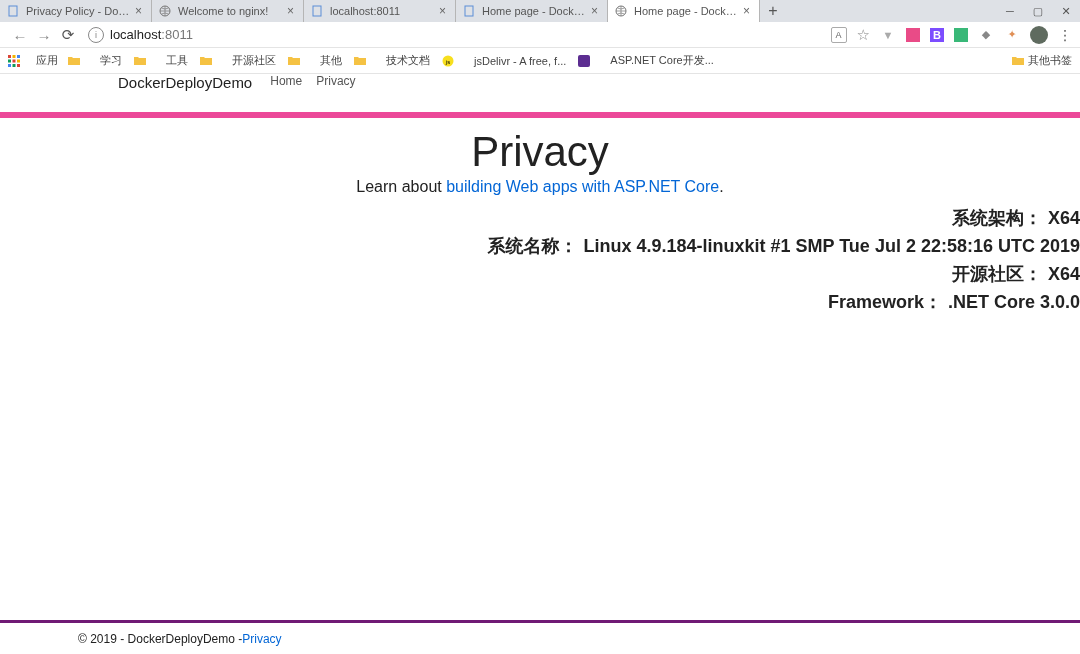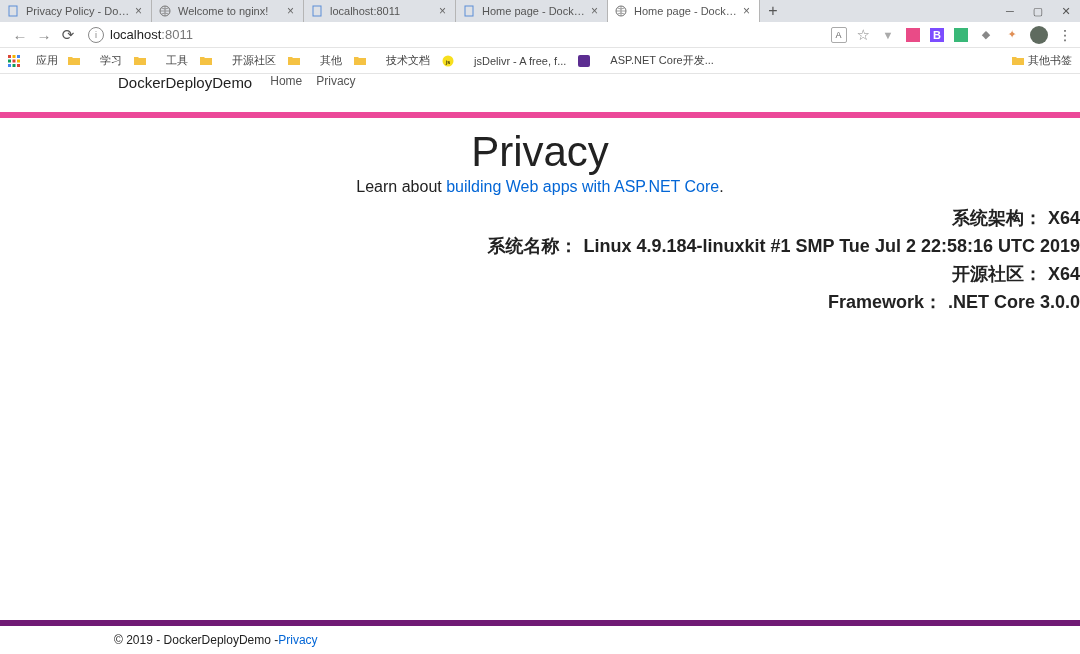--- a/index.html
+++ b/index.html
@@ -52,21 +52,21 @@
     
     .main { text-align: center; padding-top: 10px; }
     .welcome { font-size: 42px; font-weight: 300; color: #222; margin-bottom: 2px; }
     .learn { font-size: 16px; color: #222; margin-bottom: 10px; }
     .learn a { color: #0366d6; text-decoration: none; }
     .info-line { font-size: 18px; font-weight: 600; color: #222; margin-bottom: 4px; text-align: right; }
     .info-label { font-weight: 600; }
     .info-value { font-weight: 600; margin-left: 6px; }
     
     
-    .footer { position: absolute; bottom: 0; left: 0; right: 0; height: 34px; border-top: 6px solid #701a75; display: flex; align-items: center; padding: 0 114px; font-size: 12px; color: #222; }
+    .footer { position: absolute; bottom: 0; left: 0; right: 0; height: 34px; border-top: 3px solid #701a75; display: flex; align-items: center; padding: 0 78px; font-size: 12px; color: #222; }
     .footer a { color: #0366d6; text-decoration: none; }
   </style>
 </head>
 <body>
 
 <div class="browser-chrome">
 
   <div class="tab-bar">
     <div class="tab">
       <span class="tab-favicon">

